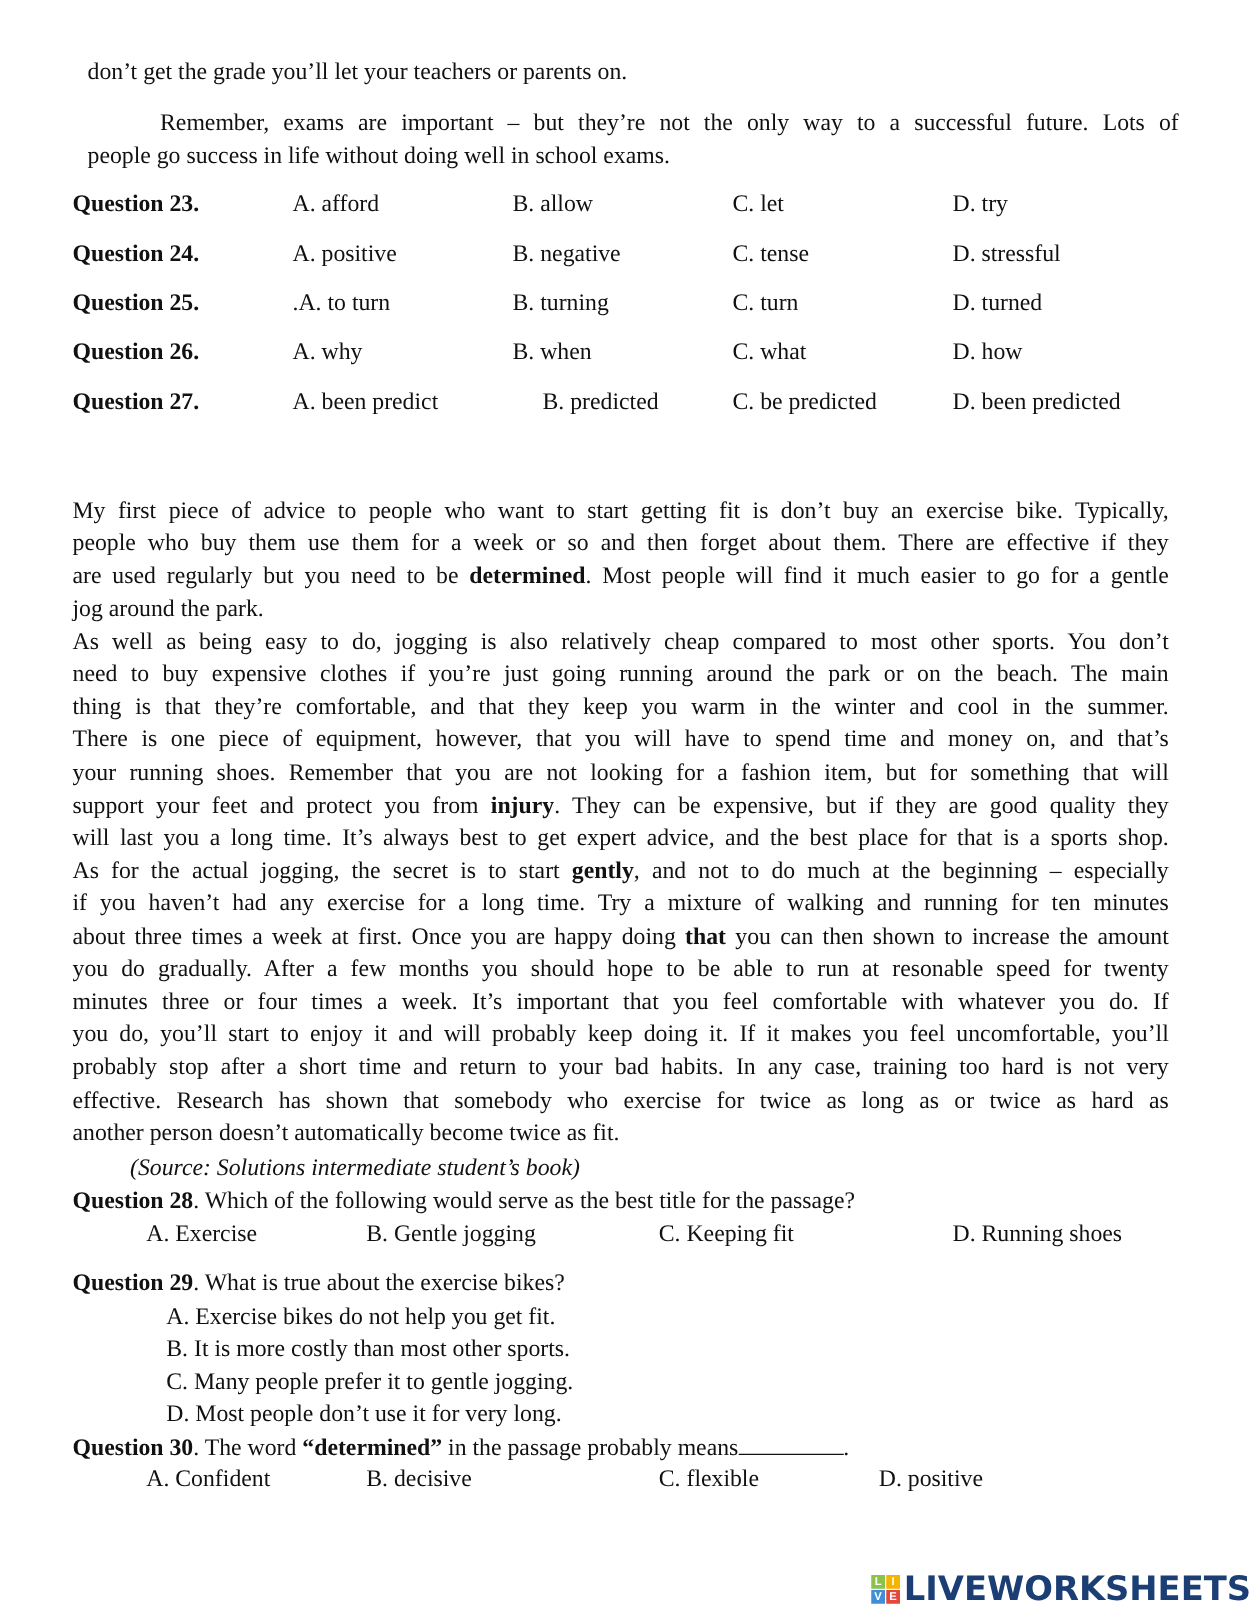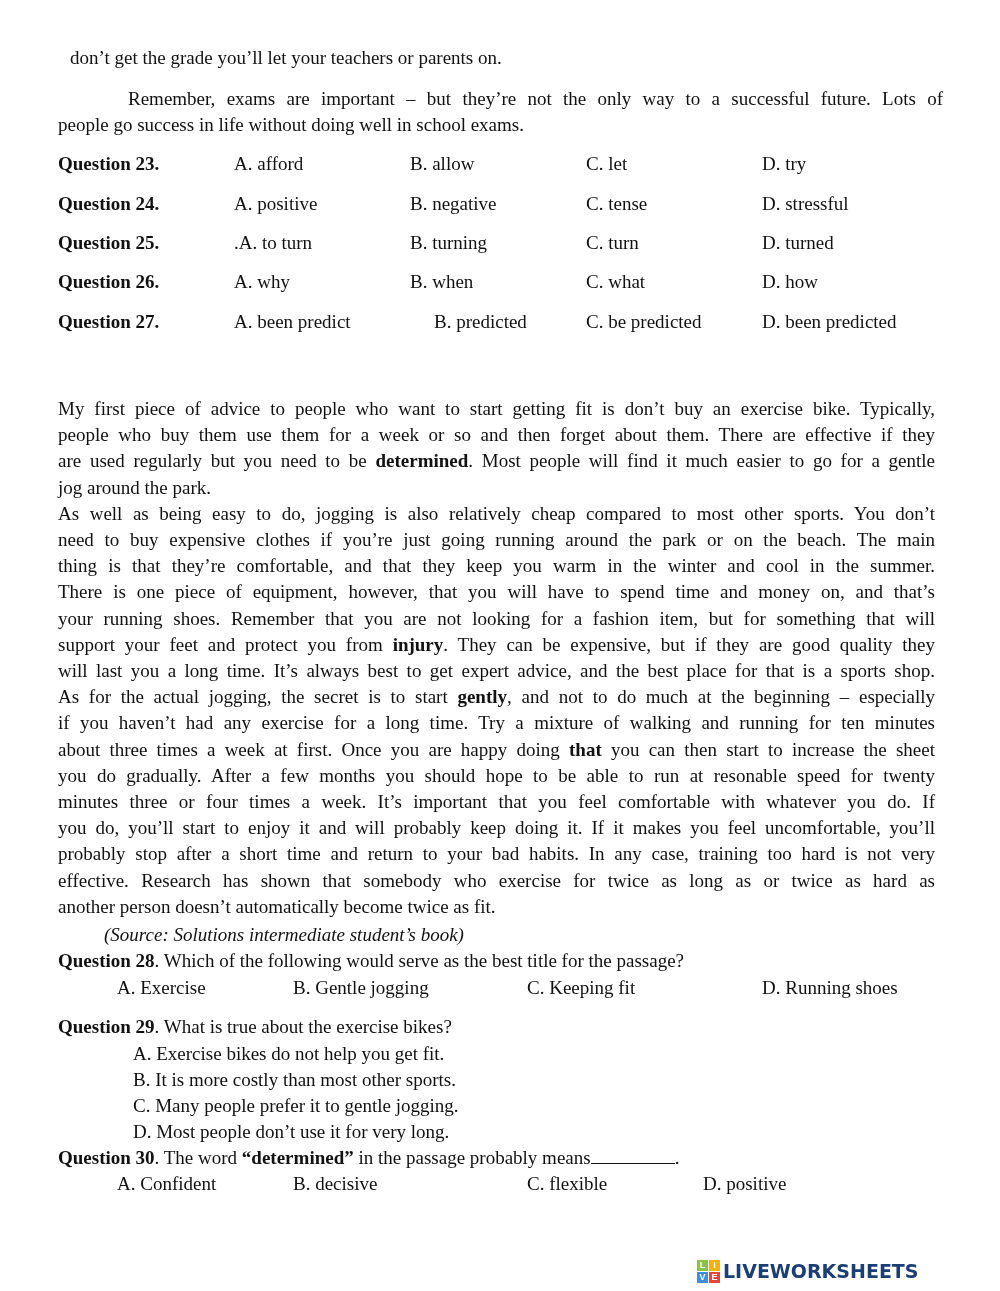--- a/index.html
+++ b/index.html
@@ -11,28 +11,28 @@
   b { font-weight:bold; }
   .qrow { position:absolute; left:58px; width:900px; height:24px; line-height:24px; }
   .qrow span { position:absolute; top:0; white-space:nowrap; }
   .qlabel { font-weight:bold; }
   .instr { position:absolute; left:58px; width:877px; font-weight:bold; font-style:italic; line-height:22px; text-align:justify; }
   .opt { position:absolute; white-space:nowrap; line-height:22px; }
   .blank { display:inline-block; width:84px; border-bottom:1px solid #111; height:16px; vertical-align:baseline; }
   .logo { position:absolute; left:697px; top:1256px; height:30px; display:flex; align-items:center; }
   .logo-squares { display:grid; grid-template-columns:11px 11px; grid-template-rows:11px 11px; gap:1px; margin-right:3px; }
   .logo-squares div { font-family:"Liberation Sans", sans-serif; font-size:9px; font-weight:bold; color:#fff; text-align:center; line-height:11px; }
-  .logo-text { font-family:"DejaVu Sans", sans-serif; font-weight:bold; font-size:19px; color:#1b3f75; letter-spacing:0px; }
+  .logo-text { font-family:"DejaVu Sans", sans-serif; font-weight:bold; font-size:27px; color:#1b3f75; letter-spacing:0px; }
 </style>
 </head>
 <body>
 
 <div class="line" style="left:70px; top:47px;">don’t get the grade you’ll let your teachers or parents on.</div>
 <div class="just" style="left:70px; width:873px; top:88px; text-indent:58px;">Remember, exams are important – but they’re not the only way to a successful future. Lots of</div>
-<div class="line" style="left:58px; top:114px;">people go success in life without doing well in school exams.</div>
+<div class="line" style="left:70px; top:114px;">people go success in life without doing well in school exams.</div>
 
 <div id="cloze">
     <div class="qrow" style="top: 152px;">
       <span class="qlabel" style="left: 0px;">Question 23.</span>
       <span style="left: 176px;">A. afford</span>
       <span style="left: 352px;">B. allow</span>
       <span style="left: 528px;">C. let</span>
       <span style="left: 704px;">D. try</span>
     </div>
     <div class="qrow" style="top: 192px;">
@@ -75,21 +75,21 @@
     <div class="just last" style="top: 476.6px;"><span>jog around the park.</span></div>
     <div class="just" style="top: 502.8px;"><span>As well as being easy to do, jogging is also relatively cheap compared to most other sports. You don’t</span></div>
     <div class="just" style="top: 529px;"><span>need to buy expensive clothes if you’re just going running around the park or on the beach. The main</span></div>
     <div class="just" style="top: 555.2px;"><span>thing is that they’re comfortable, and that they keep you warm in the winter and cool in the summer.</span></div>
     <div class="just" style="top: 581.4px;"><span>There is one piece of equipment, however, that you will have to spend time and money on, and that’s</span></div>
     <div class="just" style="top: 607.6px;"><span>your running shoes. Remember that you are not looking for a fashion item, but for something that will</span></div>
     <div class="just" style="top: 633.8px;"><span>support your feet and protect you from </span><b>injury</b><span>. They can be expensive, but if they are good quality they</span></div>
     <div class="just" style="top: 660px;"><span>will last you a long time. It’s always best to get expert advice, and the best place for that is a sports shop.</span></div>
     <div class="just" style="top: 686.2px;"><span>As for the actual jogging, the secret is to start </span><b>gently</b><span>, and not to do much at the beginning – especially</span></div>
     <div class="just" style="top: 712.4px;"><span>if you haven’t had any exercise for a long time. Try a mixture of walking and running for ten minutes</span></div>
-    <div class="just" style="top: 738.6px;"><span>about three times a week at first. Once you are happy doing </span><b>that</b><span> you can then start to increase the sheet</span></div>
+    <div class="just" style="top: 738.6px;"><span>about three times a week at first. Once you are happy doing </span><b>that</b><span> you can then shown to increase the amount</span></div>
     <div class="just" style="top: 764.8px;"><span>you do gradually. After a few months you should hope to be able to run at resonable speed for twenty</span></div>
     <div class="just" style="top: 791px;"><span>minutes three or four times a week. It’s important that you feel comfortable with whatever you do. If</span></div>
     <div class="just" style="top: 817.2px;"><span>you do, you’ll start to enjoy it and will probably keep doing it. If it makes you feel uncomfortable, you’ll</span></div>
     <div class="just" style="top: 843.4px;"><span>probably stop after a short time and return to your bad habits. In any case, training too hard is not very</span></div>
     <div class="just" style="top: 869.6px;"><span>effective. Research has shown that somebody who exercise for twice as long as or twice as hard as</span></div>
     <div class="just last" style="top: 895.8px;"><span>another person doesn’t automatically become twice as fit.</span></div>
   </div>
 
 <div class="line" style="left:104px; top:924px; font-style:italic;">(Source: Solutions intermediate student’s book)</div>
 

